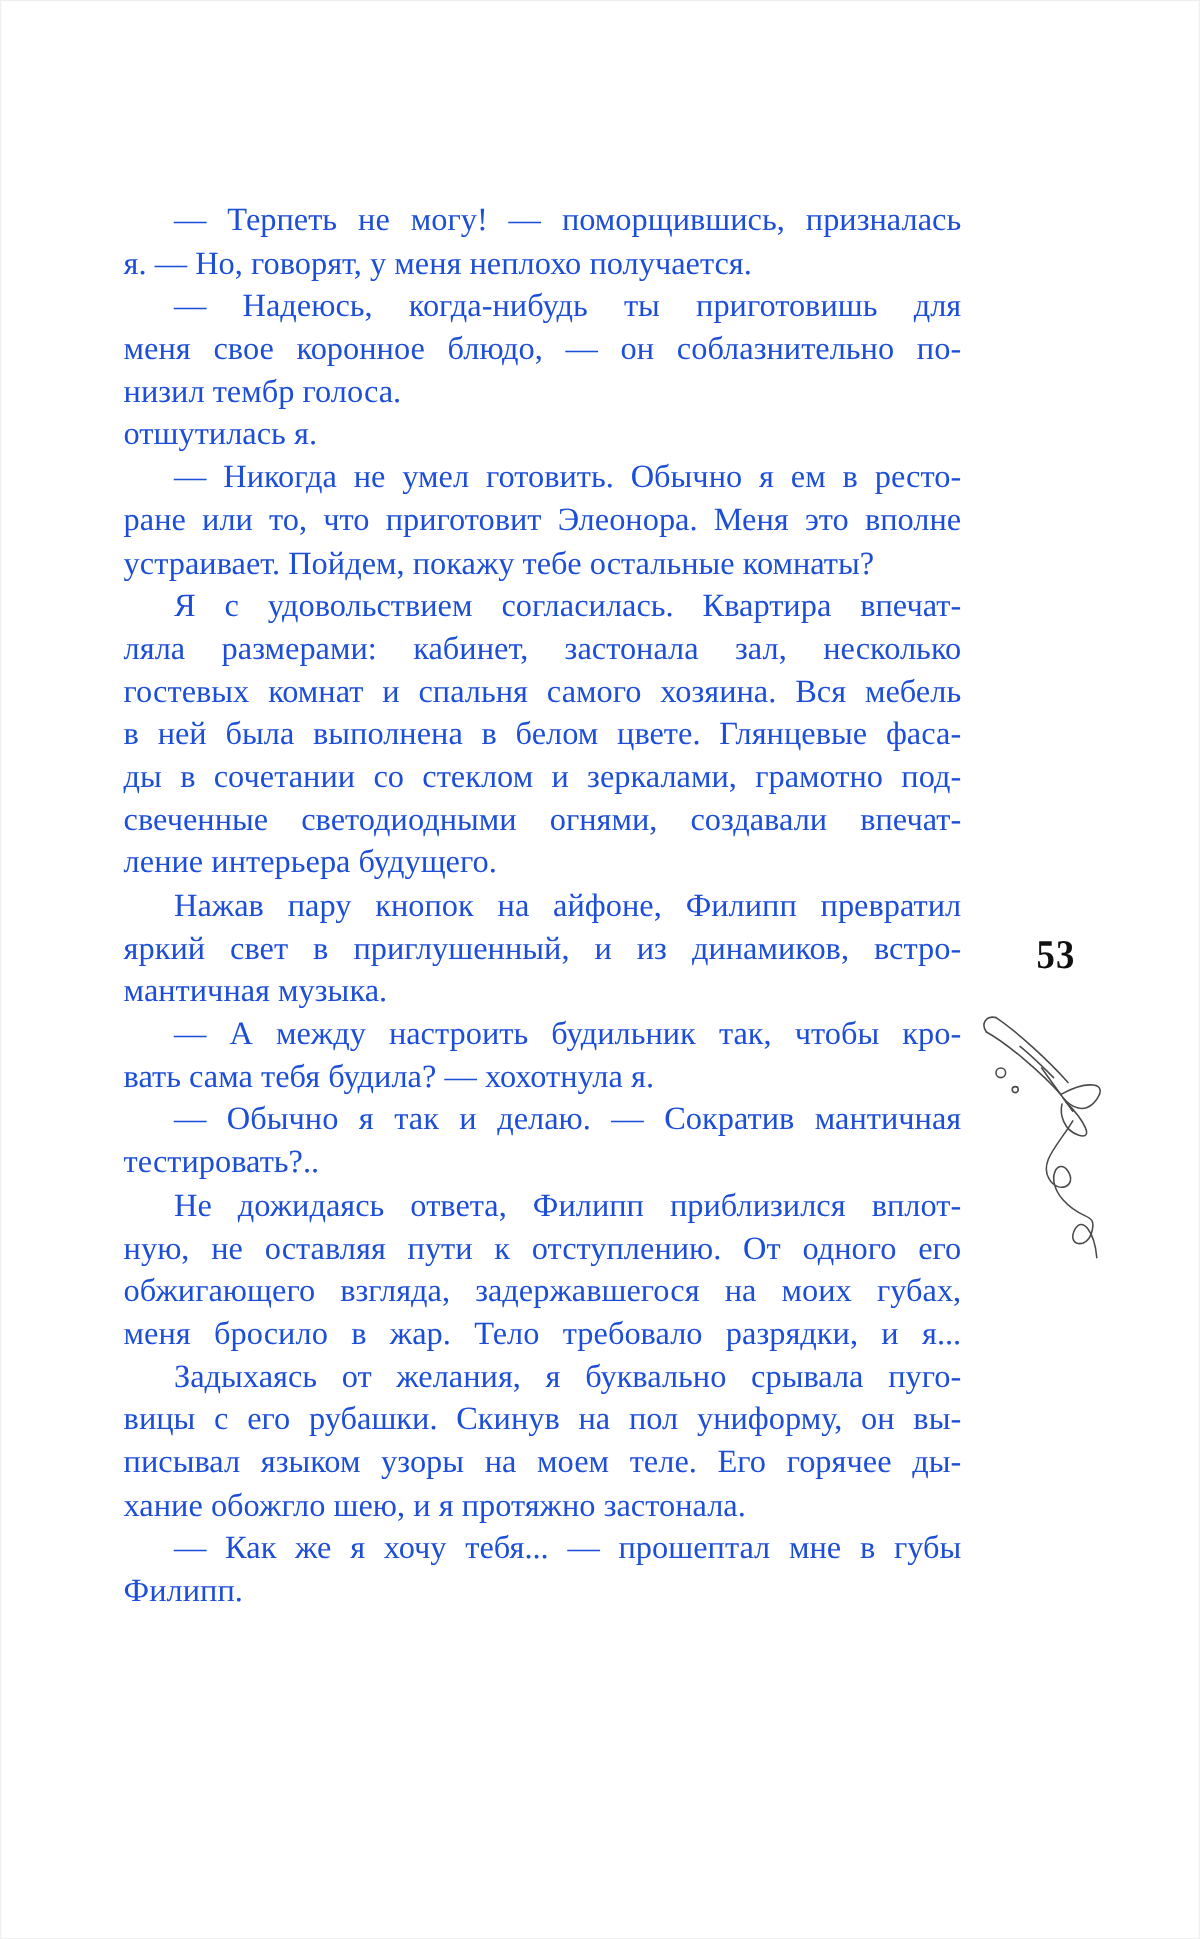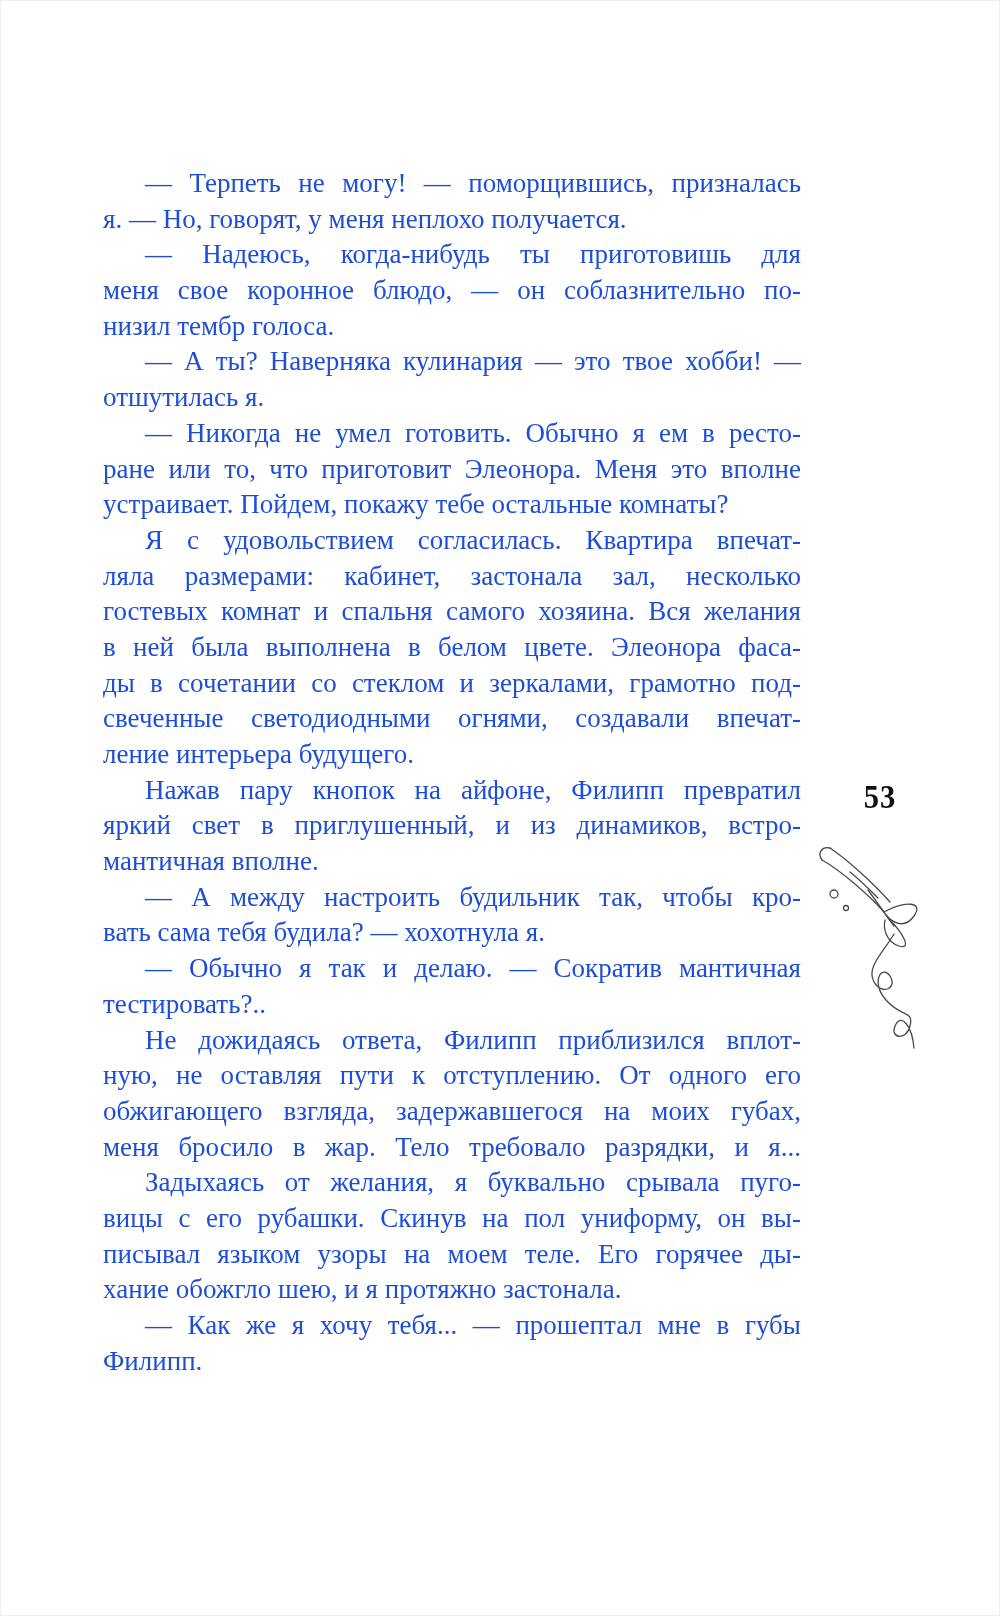--- a/index.html
+++ b/index.html
@@ -64,35 +64,34 @@
 <body>
 
 <div class="page">
 
   <div class="text-col">
       <div class="line indent">— Терпеть не могу! — поморщившись, призналась</div>
       <div class="line nojust">я. — Но, говорят, у меня неплохо получается.</div>
       <div class="line indent">— Надеюсь, когда-нибудь ты приготовишь для</div>
       <div class="line">меня свое коронное блюдо, — он соблазнительно по-</div>
       <div class="line nojust">низил тембр голоса.</div>
-      <div class="line indent">— А ты? Наверняка кулинария — это твое хобби! —</div>
       <div class="line nojust">отшутилась я.</div>
       <div class="line indent">— Никогда не умел готовить. Обычно я ем в ресто-</div>
       <div class="line">ране или то, что приготовит Элеонора. Меня это вполне</div>
       <div class="line nojust">устраивает. Пойдем, покажу тебе остальные комнаты?</div>
       <div class="line indent">Я с удовольствием согласилась. Квартира впечат-</div>
       <div class="line">ляла размерами: кабинет, застонала зал, несколько</div>
-      <div class="line">гостевых комнат и спальня самого хозяина. Вся желания</div>
-      <div class="line">в ней была выполнена в белом цвете. Элеонора фаса-</div>
+      <div class="line">гостевых комнат и спальня самого хозяина. Вся мебель</div>
+      <div class="line">в ней была выполнена в белом цвете. Глянцевые фаса-</div>
       <div class="line">ды в сочетании со стеклом и зеркалами, грамотно под-</div>
       <div class="line">свеченные светодиодными огнями, создавали впечат-</div>
       <div class="line nojust">ление интерьера будущего.</div>
       <div class="line indent">Нажав пару кнопок на айфоне, Филипп превратил</div>
       <div class="line">яркий свет в приглушенный, и из динамиков, встро-</div>
-      <div class="line nojust">мантичная вполне.</div>
+      <div class="line nojust">мантичная музыка.</div>
       <div class="line indent">— А между настроить будильник так, чтобы кро-</div>
       <div class="line nojust">вать сама тебя будила? — хохотнула я.</div>
       <div class="line indent">— Обычно я так и делаю. — Сократив мантичная</div>
       <div class="line nojust">тестировать?..</div>
       <div class="line indent">Не дожидаясь ответа, Филипп приблизился вплот-</div>
       <div class="line">ную, не оставляя пути к отступлению. От одного его</div>
       <div class="line">обжигающего взгляда, задержавшегося на моих губах,</div>
       <div class="line">меня бросило в жар. Тело требовало разрядки, и я...</div>
       <div class="line indent">Задыхаясь от желания, я буквально срывала пуго-</div>
       <div class="line">вицы с его рубашки. Скинув на пол униформу, он вы-</div>

